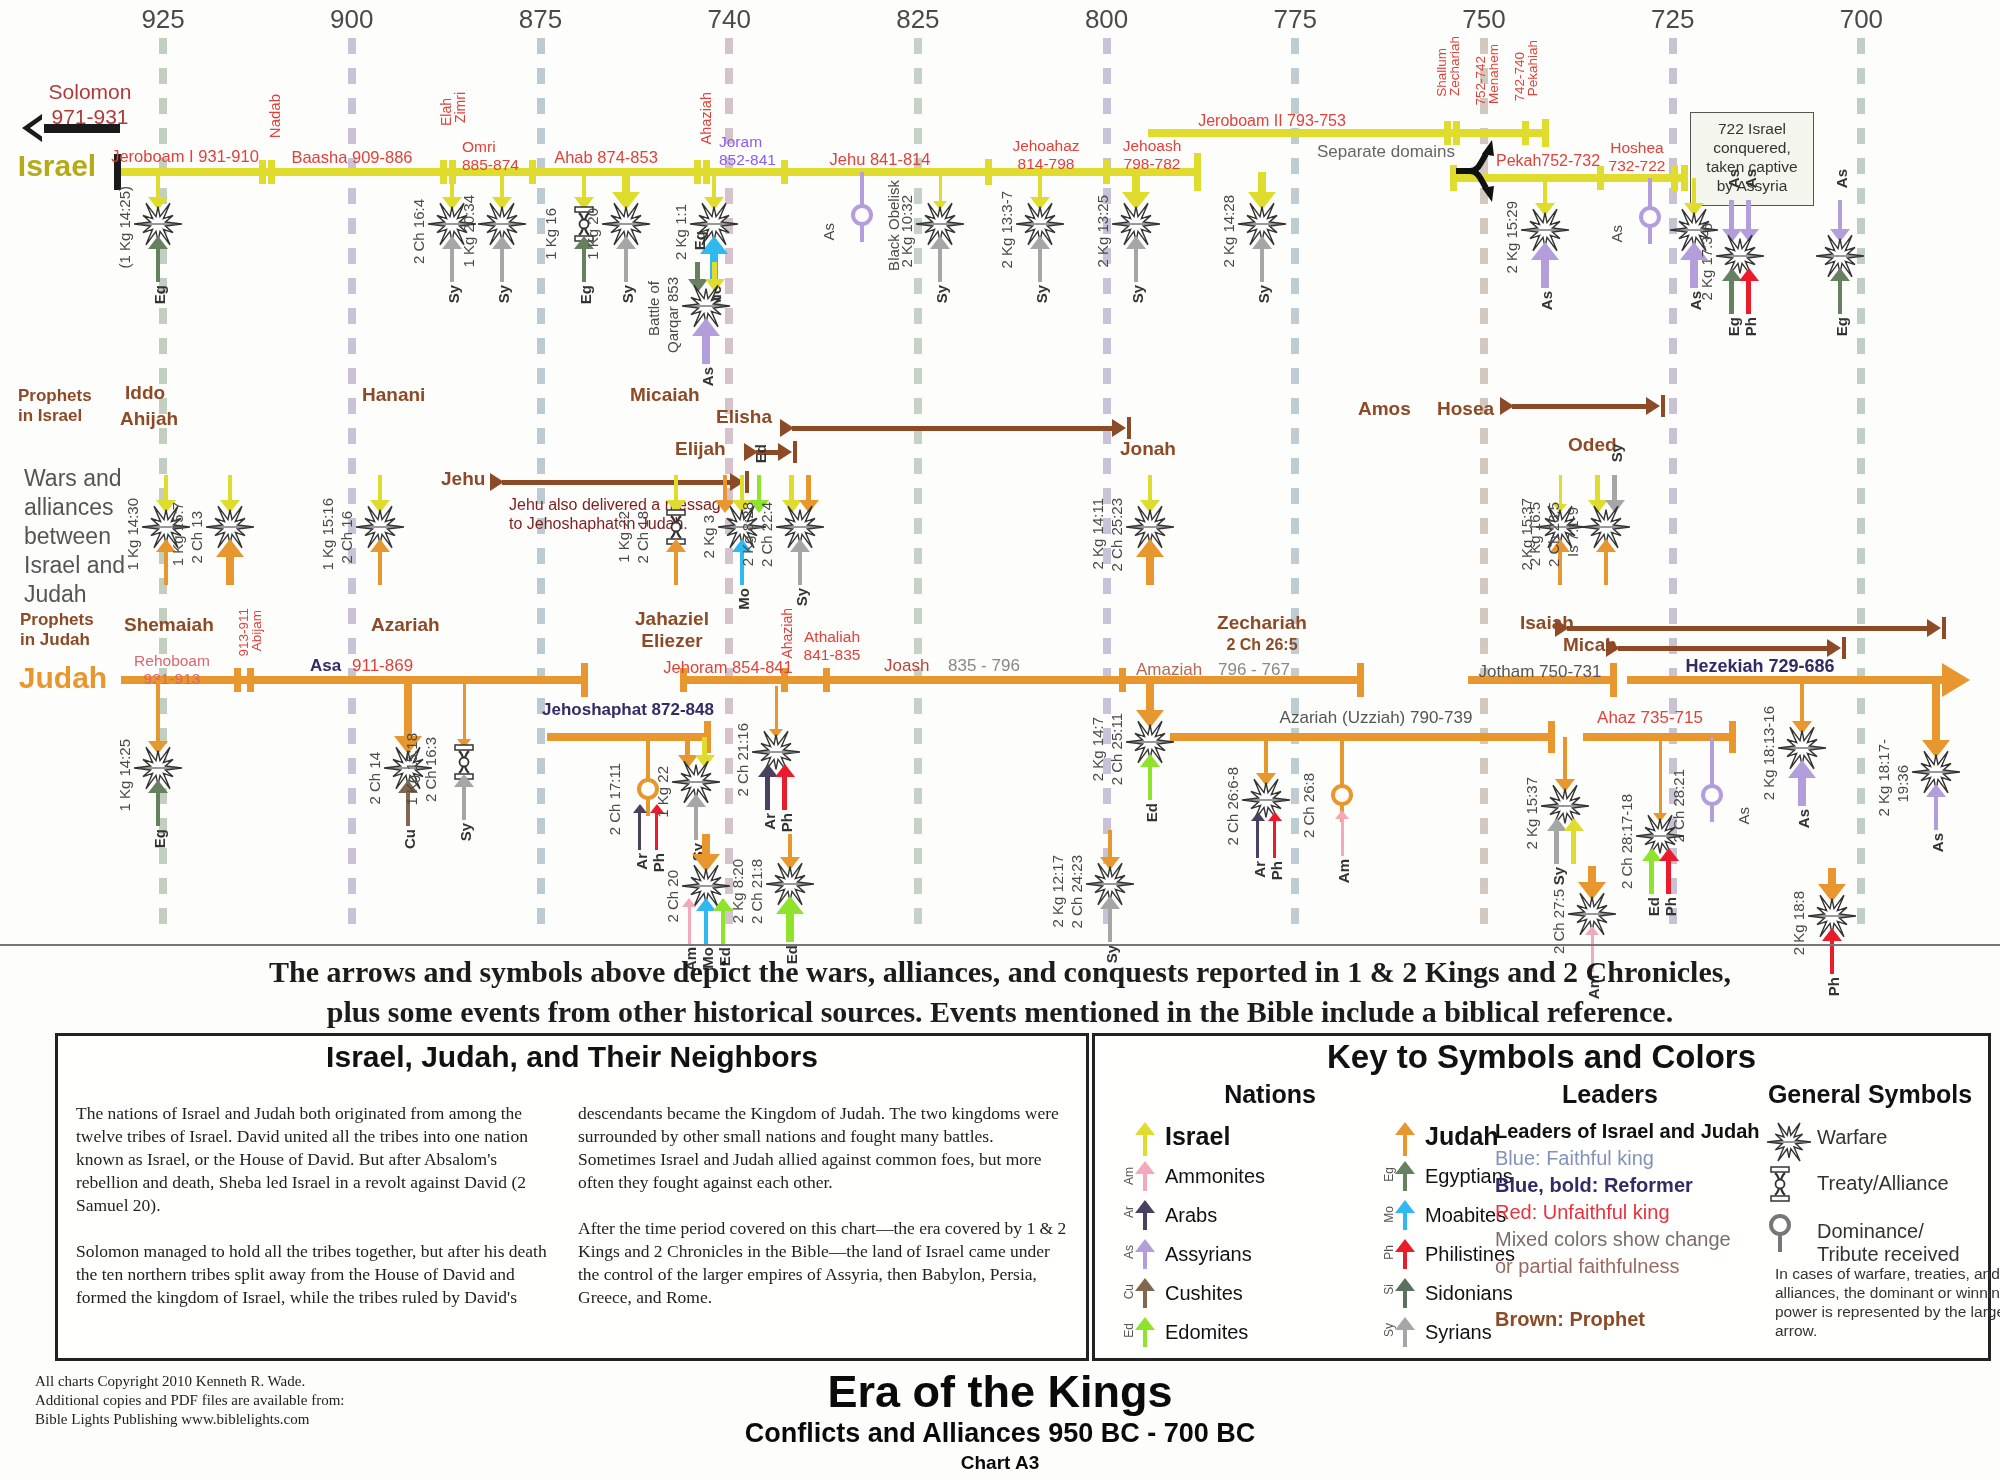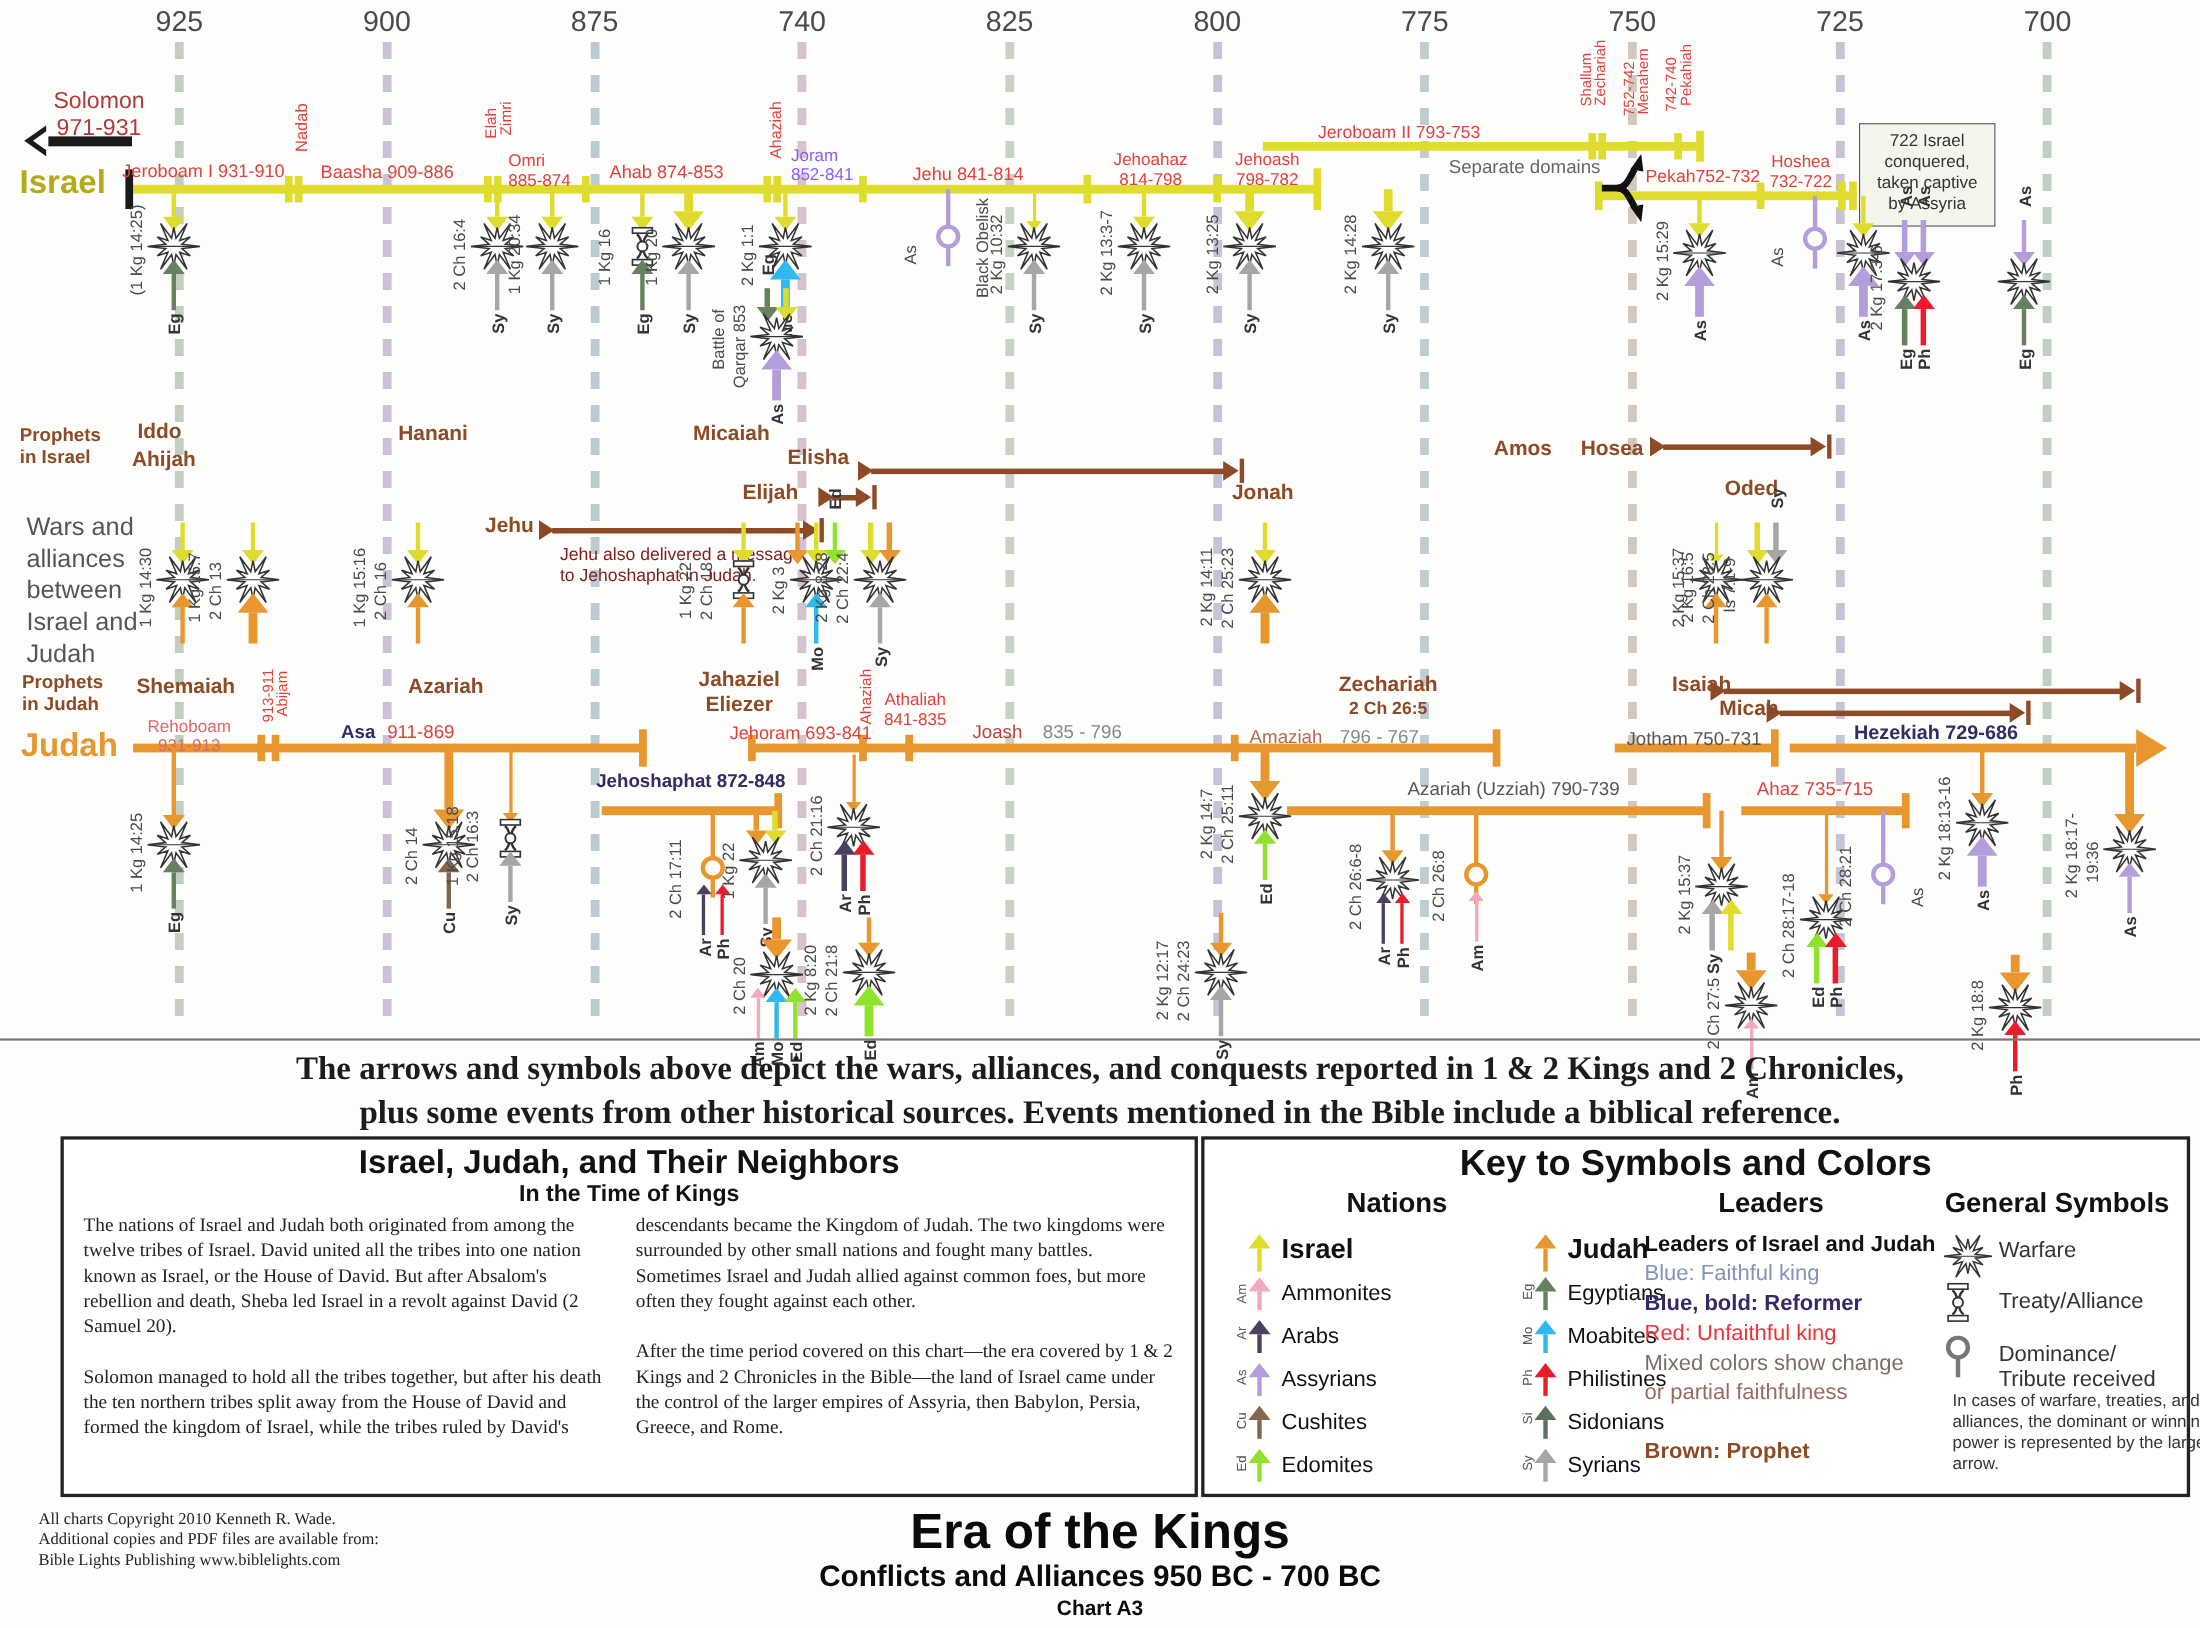--- a/index.html
+++ b/index.html
@@ -162,21 +162,21 @@
       <div style="position: absolute; color: rgb(141, 74, 38); font-size: 19px; line-height: 22.42px; white-space: pre-line; font-weight: bold; left: 1520px; top: 612px;">Isaiah</div>
       <div style="position: absolute; color: rgb(141, 74, 38); font-size: 19px; line-height: 22.42px; white-space: pre-line; font-weight: bold; left: 1563px; top: 634px;">Micah</div>
       <div style="position: absolute; color: rgb(232, 150, 46); font-size: 30px; line-height: 35.4px; white-space: pre-line; font-weight: bold; left: -2px; width: 130px; text-align: center; top: 660px;">Judah</div>
       <div style="position: absolute; color: rgb(219, 101, 112); font-size: 15.5px; line-height: 18.29px; white-space: pre-line; left: 117px; width: 110px; text-align: center; top: 652px;">Rehoboam
 931-913</div>
       <div class="v" style="position: absolute; color: rgb(224, 65, 59); font-size: 13.5px; line-height: 15.93px; white-space: pre-line; left: 236px; top: 608px;">913-911</div>
       <div class="v" style="position: absolute; color: rgb(224, 65, 59); font-size: 13.5px; line-height: 15.93px; white-space: pre-line; left: 249px; top: 610px;">Abijam</div>
       <div style="position: absolute; color: rgb(51, 42, 102); font-size: 17px; line-height: 20.06px; white-space: pre-line; font-weight: bold; left: 310px; top: 656px;">Asa</div>
       <div style="position: absolute; color: rgb(224, 65, 59); font-size: 17px; line-height: 20.06px; white-space: pre-line; left: 352px; top: 656px;">911-869</div>
       <div style="position: absolute; color: rgb(51, 42, 102); font-size: 17px; line-height: 20.06px; white-space: pre-line; font-weight: bold; left: 523px; width: 210px; text-align: center; top: 700px;">Jehoshaphat 872-848</div>
-      <div style="position: absolute; color: rgb(224, 65, 59); font-size: 16.5px; line-height: 19.47px; white-space: pre-line; left: 643px; width: 170px; text-align: center; top: 658px;">Jehoram 693-841</div>
+      <div style="position: absolute; color: rgb(224, 65, 59); font-size: 16.5px; line-height: 19.47px; white-space: pre-line; left: 643px; width: 170px; text-align: center; top: 658px;">Jehoram 854-841</div>
       <div class="v" style="position: absolute; color: rgb(224, 65, 59); font-size: 14px; line-height: 16.52px; white-space: pre-line; left: 779px; top: 608px;">Ahaziah</div>
       <div style="position: absolute; color: rgb(224, 65, 59); font-size: 15.5px; line-height: 18.29px; white-space: pre-line; left: 784.5px; width: 95px; text-align: center; top: 628px;">Athaliah
 841-835</div>
       <div style="position: absolute; color: rgb(181, 68, 60); font-size: 17px; line-height: 20.06px; white-space: pre-line; left: 884px; top: 656px;">Joash</div>
       <div style="position: absolute; color: rgb(136, 136, 136); font-size: 17px; line-height: 20.06px; white-space: pre-line; left: 948px; top: 656px;">835 - 796</div>
       <div style="position: absolute; color: rgb(176, 106, 85); font-size: 17px; line-height: 20.06px; white-space: pre-line; left: 1136px; top: 660px;">Amaziah</div>
       <div style="position: absolute; color: rgb(136, 136, 136); font-size: 17px; line-height: 20.06px; white-space: pre-line; left: 1218px; top: 660px;">796 - 767</div>
       <div style="position: absolute; color: rgb(85, 85, 85); font-size: 17px; line-height: 20.06px; white-space: pre-line; left: 1251px; width: 250px; text-align: center; top: 708px;">Azariah (Uzziah) 790-739</div>
       <div style="position: absolute; color: rgb(85, 85, 85); font-size: 17px; line-height: 20.06px; white-space: pre-line; left: 1455px; width: 170px; text-align: center; top: 662px;">Jotham 750-731</div>
       <div style="position: absolute; color: rgb(224, 65, 59); font-size: 17px; line-height: 20.06px; white-space: pre-line; left: 1575px; width: 150px; text-align: center; top: 708px;">Ahaz 735-715</div>
@@ -993,21 +993,20 @@
       </div>
     </div>
 
   <div id="band">
     <div style="margin-top:6px;">The arrows and symbols above depict the wars, alliances, and conquests reported in 1 &amp; 2 Kings and 2 Chronicles,</div>
     <div>plus some events from other historical sources.  Events mentioned in the Bible include a biblical reference.</div>
   </div>
 
   <div id="leftbox" class="box">
     <div id="lb-title">Israel, Judah, and Their Neighbors</div>
-    <div id="lb-sub">In the Time of Kings</div>
     <div class="lb-col pre" style="left:18px;width:480px;">The nations of Israel and Judah both originated from among the twelve tribes of Israel.  David united all the tribes into one nation known as Israel, or the House of David.  But after Absalom's rebellion and death, Sheba led Israel in a revolt against David (2 Samuel 20).
 
 Solomon managed to hold all the tribes together, but after his death the ten northern tribes split away from the House of David and formed the kingdom of Israel, while the tribes ruled by David's</div>
     <div class="lb-col pre" style="left:520px;width:492px;">descendants became the Kingdom of Judah.  The two kingdoms were surrounded by other small nations and fought many battles.  Sometimes Israel and Judah allied against common foes, but more often they fought against each other.
 
 After the time period covered on this chart—the era covered by 1 &amp; 2 Kings and 2 Chronicles in the Bible—the land of Israel came under the control of the larger empires of Assyria, then Babylon, Persia, Greece,  and Rome.</div>
   </div>
 
   <div id="keybox" class="box">
     <div id="kb-title">Key to Symbols and Colors</div>

